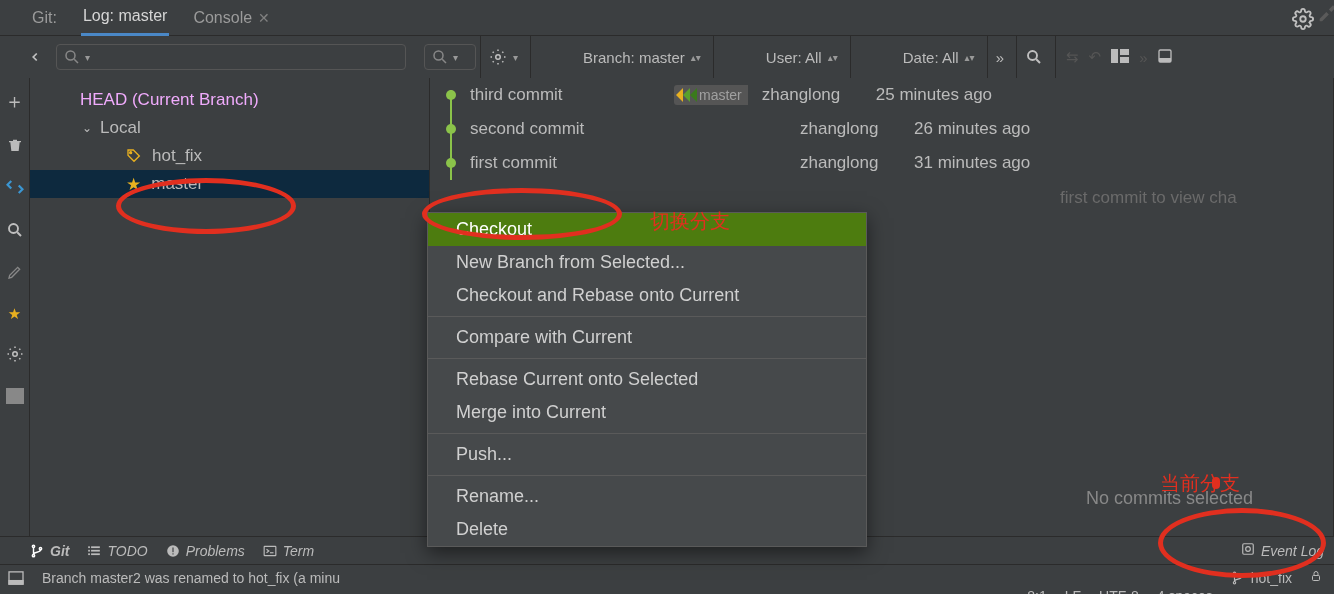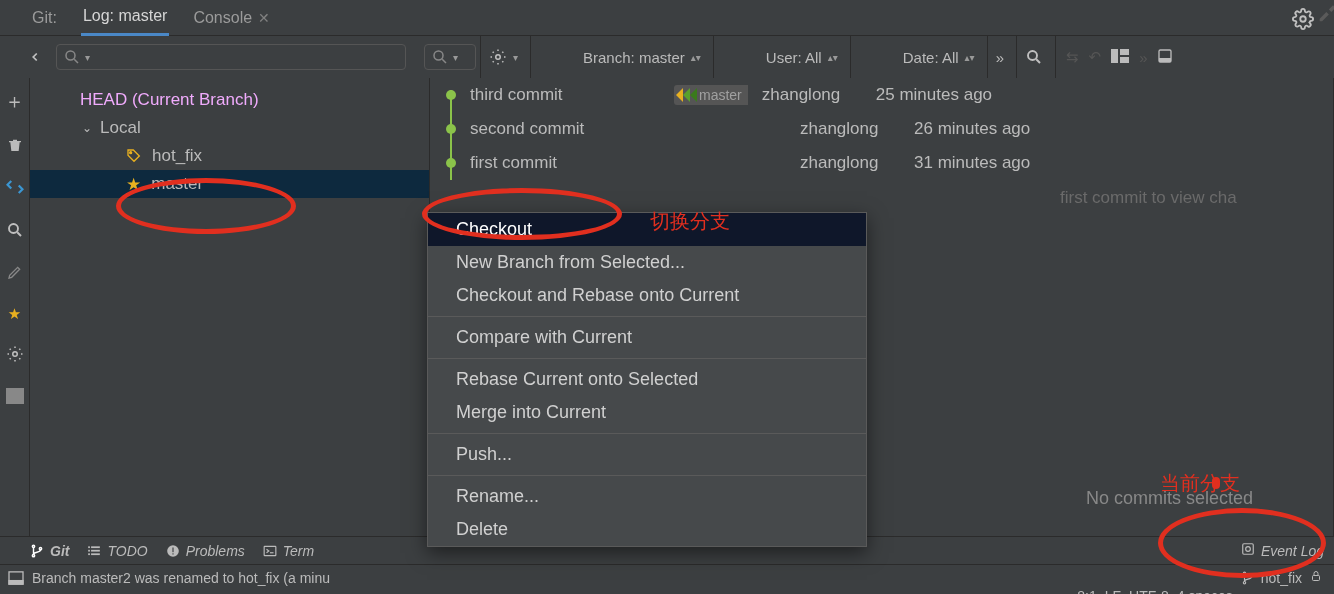--- a/index.html
+++ b/index.html
@@ -158,41 +158,41 @@
     position:absolute;
     left: 427px; top: 212px;
     width: 440px;
     background:#46494b;
     border: 1px solid #5a5a5a;
     box-shadow: 0 6px 18px rgba(0,0,0,.5);
     z-index: 5;
     font-size: 18px;
   }
   .ctx-item { padding: 6px 28px; color:#d0d0d0; cursor:pointer;}
-  .ctx-item.hl { background:#0f172a; color:#fff;}
+  .ctx-item.hl { background:#4d7c0f; color:#fff;}
   .ctx-sep { height:1px; background:#5a5a5a; margin:4px 0;}
 
   
   .bottom-tabs {
     height: 28px;
     display:flex; align-items:center; gap:18px;
     padding: 0 10px 0 30px;
     border-top: 1px solid #2b2b2b;
     font-size: 14px;
     font-style: italic;
   }
   .btab { display:flex; align-items:center; gap:6px; color:#bbbbbb; cursor:pointer;}
   .btab.active { font-weight:600; }
   .btab .ic { width:14px; height:14px; display:inline-flex; }
   .bottom-tabs .rspace { flex:1;}
   .event-log { display:flex; align-items:center; gap:6px; color:#bbbbbb;}
 
   .status-bar {
     height: 26px;
-    display:flex; align-items:center; gap:8px;
+    display:flex; align-items:center; gap:18px;
     padding: 0 12px 0 8px;
     border-top: 1px solid #2b2b2b;
     font-size: 14px;
     color:#bbbbbb;
   }
   .status-bar .msgbox { flex:1; display:flex; align-items:center; gap:8px;}
   .status-bar .stat { color:#bbbbbb;margin-top:36px;}
   .branch-stat { display:flex; align-items:center; gap:6px; }
   .lock-ic { color:#888; }
 

